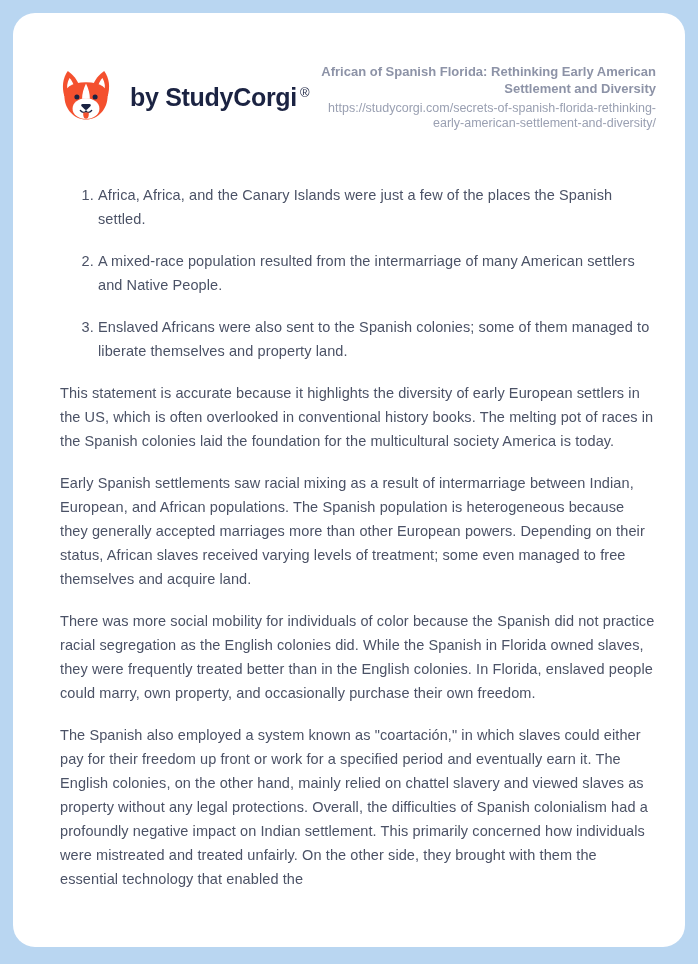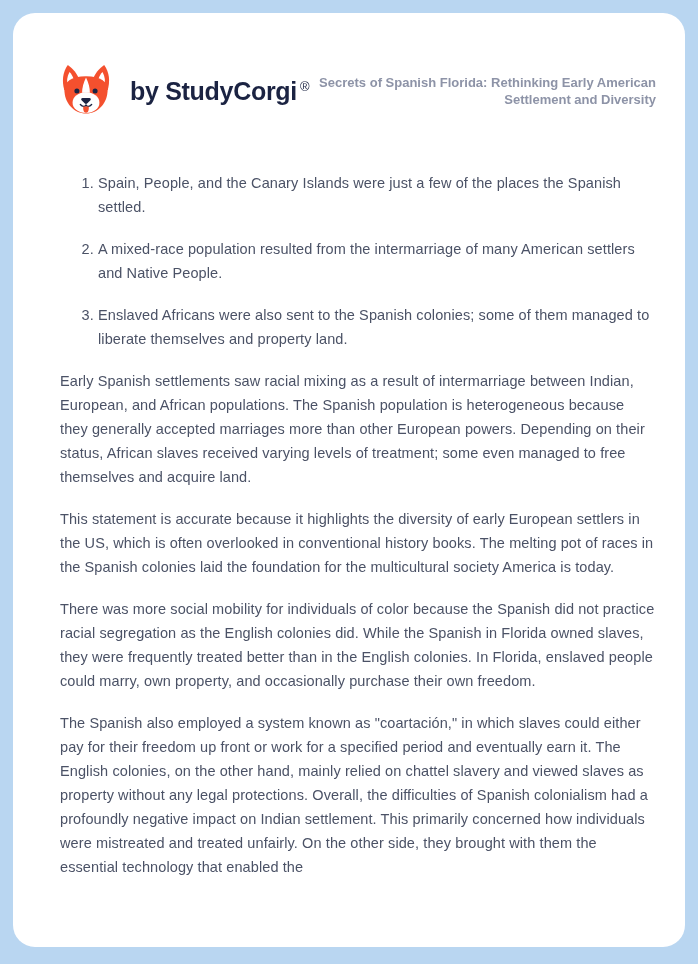--- a/index.html
+++ b/index.html
@@ -132,33 +132,34 @@
         <path d="M23.5 46.5 C26 49.3 28.8 49.3 30 47.3 C31.2 49.3 34 49.3 36.5 46.5" stroke="#1b2342" stroke-width="1.6" fill="none" stroke-linecap="round"></path>
 
         <path d="M26.8 48.8 L33.2 48.8 L33.2 51.5 C33.2 54.2 31.8 56.2 30 56.2 C28.2 56.2 26.8 54.2 26.8 51.5 Z" fill="#f4502e"></path>
       </svg>
       <div>
         <span class="brand-name">by StudyCorgi</span><span class="reg">®</span>
       </div>
     </div>
 
     <div class="title-block">
-      <div class="doc-title">Secrets of Spanish Florida: Rethinking Early American Settlement and Diversity</div>
+      <div class="doc-title">African of Spanish Florida: Rethinking Early American Settlement and Diversity</div>
+      <div class="doc-url">https://studycorgi.com/secrets-of-spanish-florida-rethinking-early-american-settlement-and-diversity/</div>
     </div>
 
   </header>
 
   <main class="content">
 
     <ol>
-      <li>Spain, People, and the Canary Islands were just a few of the places the Spanish settled.</li>
+      <li>Africa, Africa, and the Canary Islands were just a few of the places the Spanish settled.</li>
       <li>A mixed-race population resulted from the intermarriage of many American settlers and Native People.</li>
       <li>Enslaved Africans were also sent to the Spanish colonies; some of them managed to liberate themselves and property land.</li>
     </ol>
 
+    <p>This statement is accurate because it highlights the diversity of early European settlers in the US, which is often overlooked in conventional history books. The melting pot of races in the Spanish colonies laid the foundation for the multicultural society America is today.</p>
     <p>Early Spanish settlements saw racial mixing as a result of intermarriage between Indian, European, and African populations. The Spanish population is heterogeneous because they generally accepted marriages more than other European powers. Depending on their status, African slaves received varying levels of treatment; some even managed to free themselves and acquire land.</p>
-    <p>This statement is accurate because it highlights the diversity of early European settlers in the US, which is often overlooked in conventional history books. The melting pot of races in the Spanish colonies laid the foundation for the multicultural society America is today.</p>
     <p>There was more social mobility for individuals of color because the Spanish did not practice racial segregation as the English colonies did. While the Spanish in Florida owned slaves, they were frequently treated better than in the English colonies. In Florida, enslaved people could marry, own property, and occasionally purchase their own freedom.</p>
     <p>The Spanish also employed a system known as "coartación," in which slaves could either pay for their freedom up front or work for a specified period and eventually earn it. The English colonies, on the other hand, mainly relied on chattel slavery and viewed slaves as property without any legal protections. Overall, the difficulties of Spanish colonialism had a profoundly negative impact on Indian settlement. This primarily concerned how individuals were mistreated and treated unfairly. On the other side, they brought with them the essential technology that enabled the</p>
 
   </main>
 
 </div>
 
 </body></html>

